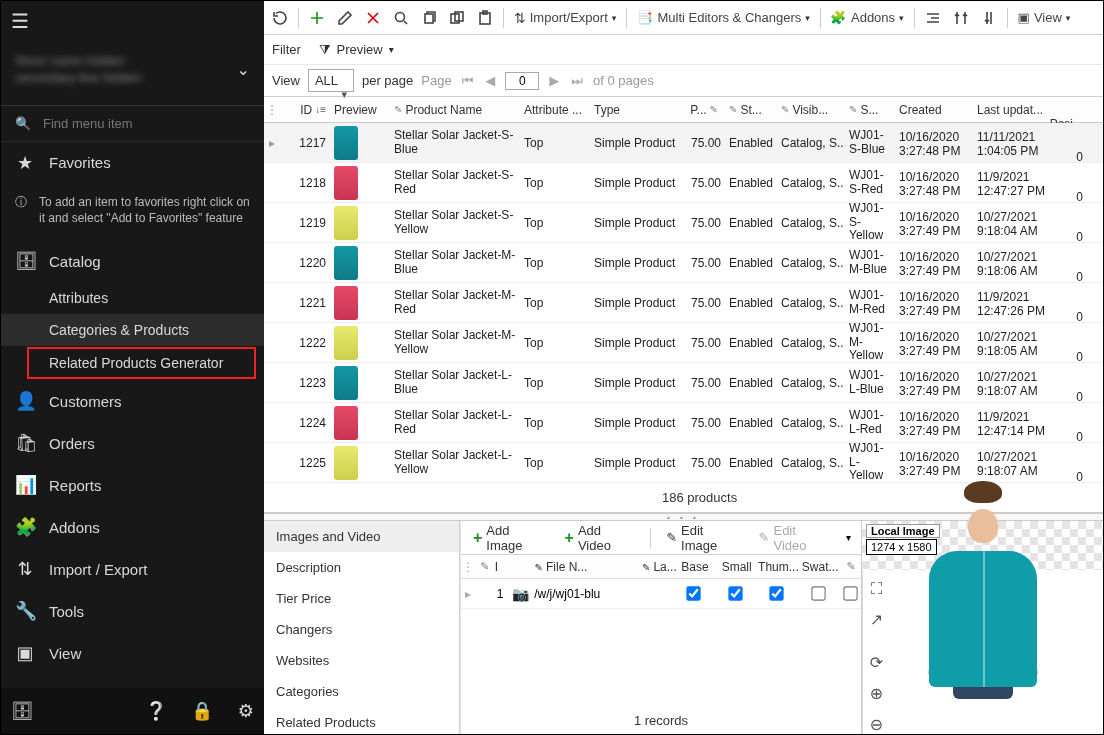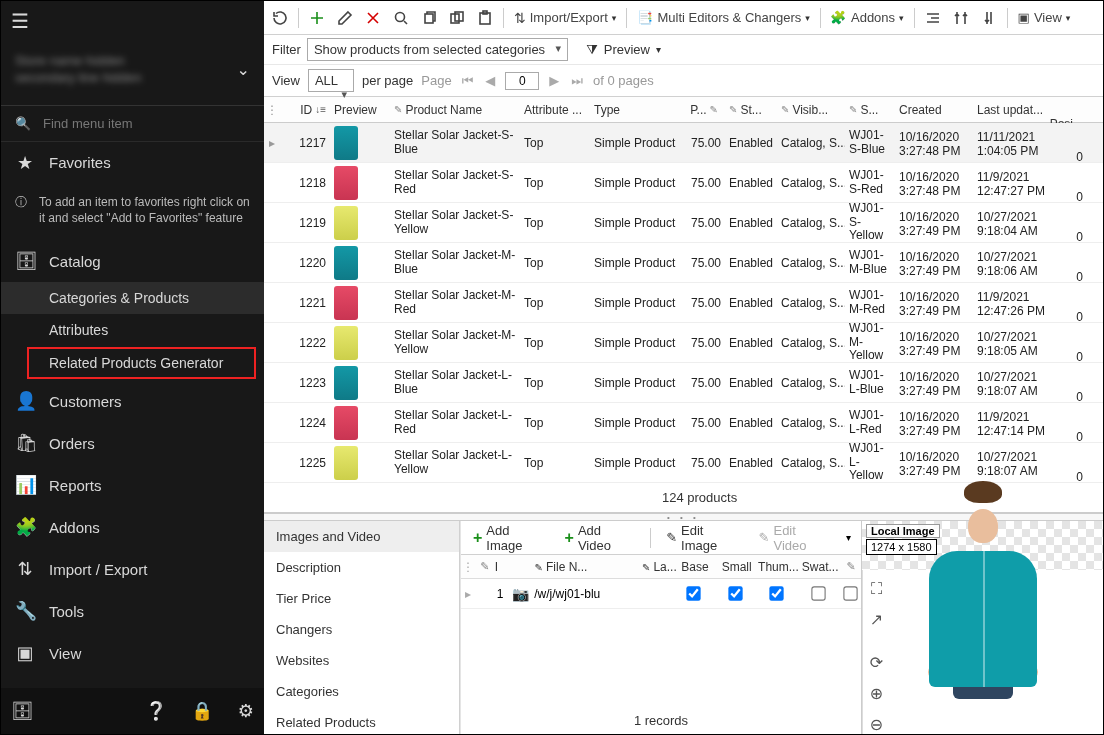--- a/index.html
+++ b/index.html
@@ -146,22 +146,22 @@
     <span class="label">Favorites</span>
   </div>
   <div class="side-info">
     <span>ⓘ</span>
     <span>To add an item to favorites right click on it and select "Add to Favorites" feature</span>
   </div>
   <div class="side-item">
     <span class="icon">🗄</span>
     <span class="label">Catalog</span>
   </div>
+  <div class="side-sub">Attributes</div>
   <div class="side-sub active">Categories &amp; Products</div>
-  <div class="side-sub">Attributes</div>
   <div class="side-sub highlighted">Related Products Generator</div>
   <div class="side-item">
     <span class="icon">👤</span>
     <span class="label">Customers</span>
   </div>
   <div class="side-item">
     <span class="icon">🛍</span>
     <span class="label">Orders</span>
   </div>
   <div class="side-item">
@@ -279,21 +279,20 @@
     <span class="tb-sep"></span>
     <span class="tb-btn">
         <span>▣</span>
         <span>View</span>
         <span class="caret">▾</span>
       </span>
   </div>
 
   <div class="filter-row">
     <span>Filter</span>
-    <span class="filter-sel">Show products from selected categories</span>
     <span style="width:6px"></span>
     <span>⧩</span>
     <span>Preview</span>
       <span style="font-size:10px;">▾</span>
   </div>
 
   <div class="pager-row">
     <span>View</span>
     <span class="filter-sel view-sel">ALL</span>
     <span>per page</span>
@@ -501,21 +500,21 @@
         <div class="c col-price">75.00</div>
         <div class="c col-status">Enabled</div>
         <div class="c col-visib">Catalog, S...</div>
         <div class="c col-sku" style="white-space:normal;line-height:1.15">WJ01-L-Yellow</div>
         <div class="c col-created" style="display:block;line-height:1.15;padding-top:5px">10/16/2020<br>3:27:49 PM</div>
         <div class="c col-upd" style="display:block;line-height:1.15;padding-top:5px">10/27/2021<br>9:18:07 AM</div>
         <div class="c col-pos">0</div>
       </div>
     </div>
   <div class="grid-footer">
-      <span>124 products</span>
+      <span>186 products</span>
     </div>
 
   <div class="splitter">• • •</div>
 
   <div class="lower">
     <div class="tabs" id="tabs">
         <div class="tab active">Images and Video</div>
         <div class="tab">Description</div>
         <div class="tab">Tier Price</div>
         <div class="tab">Changers</div>

